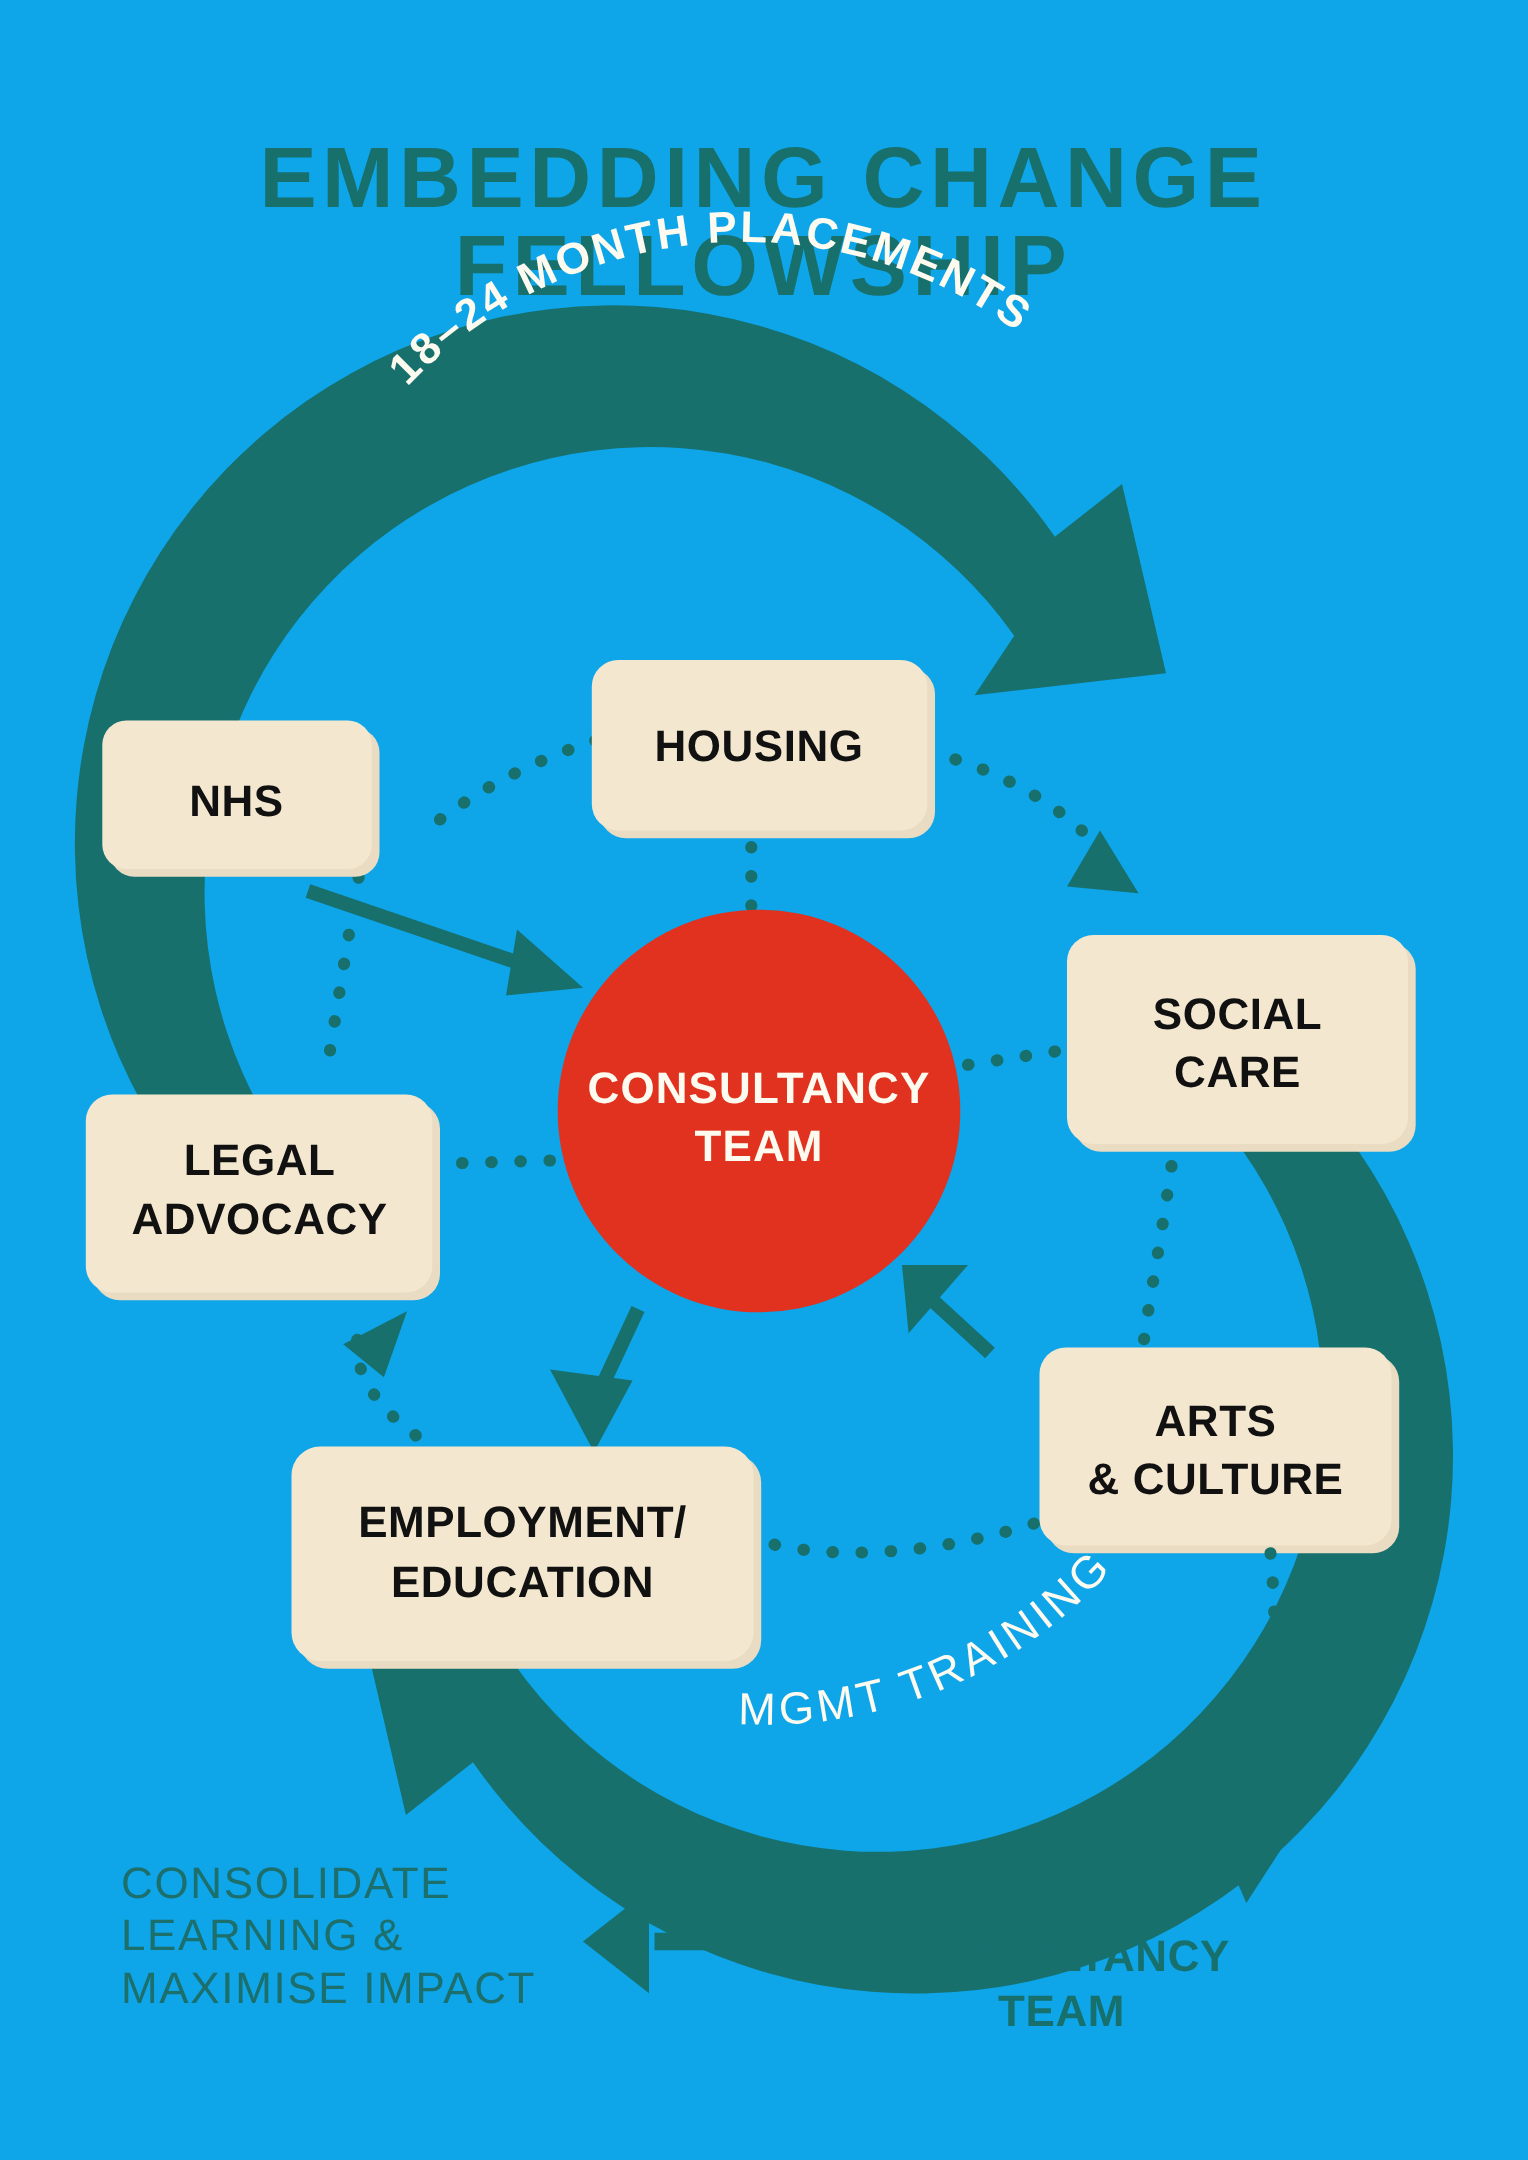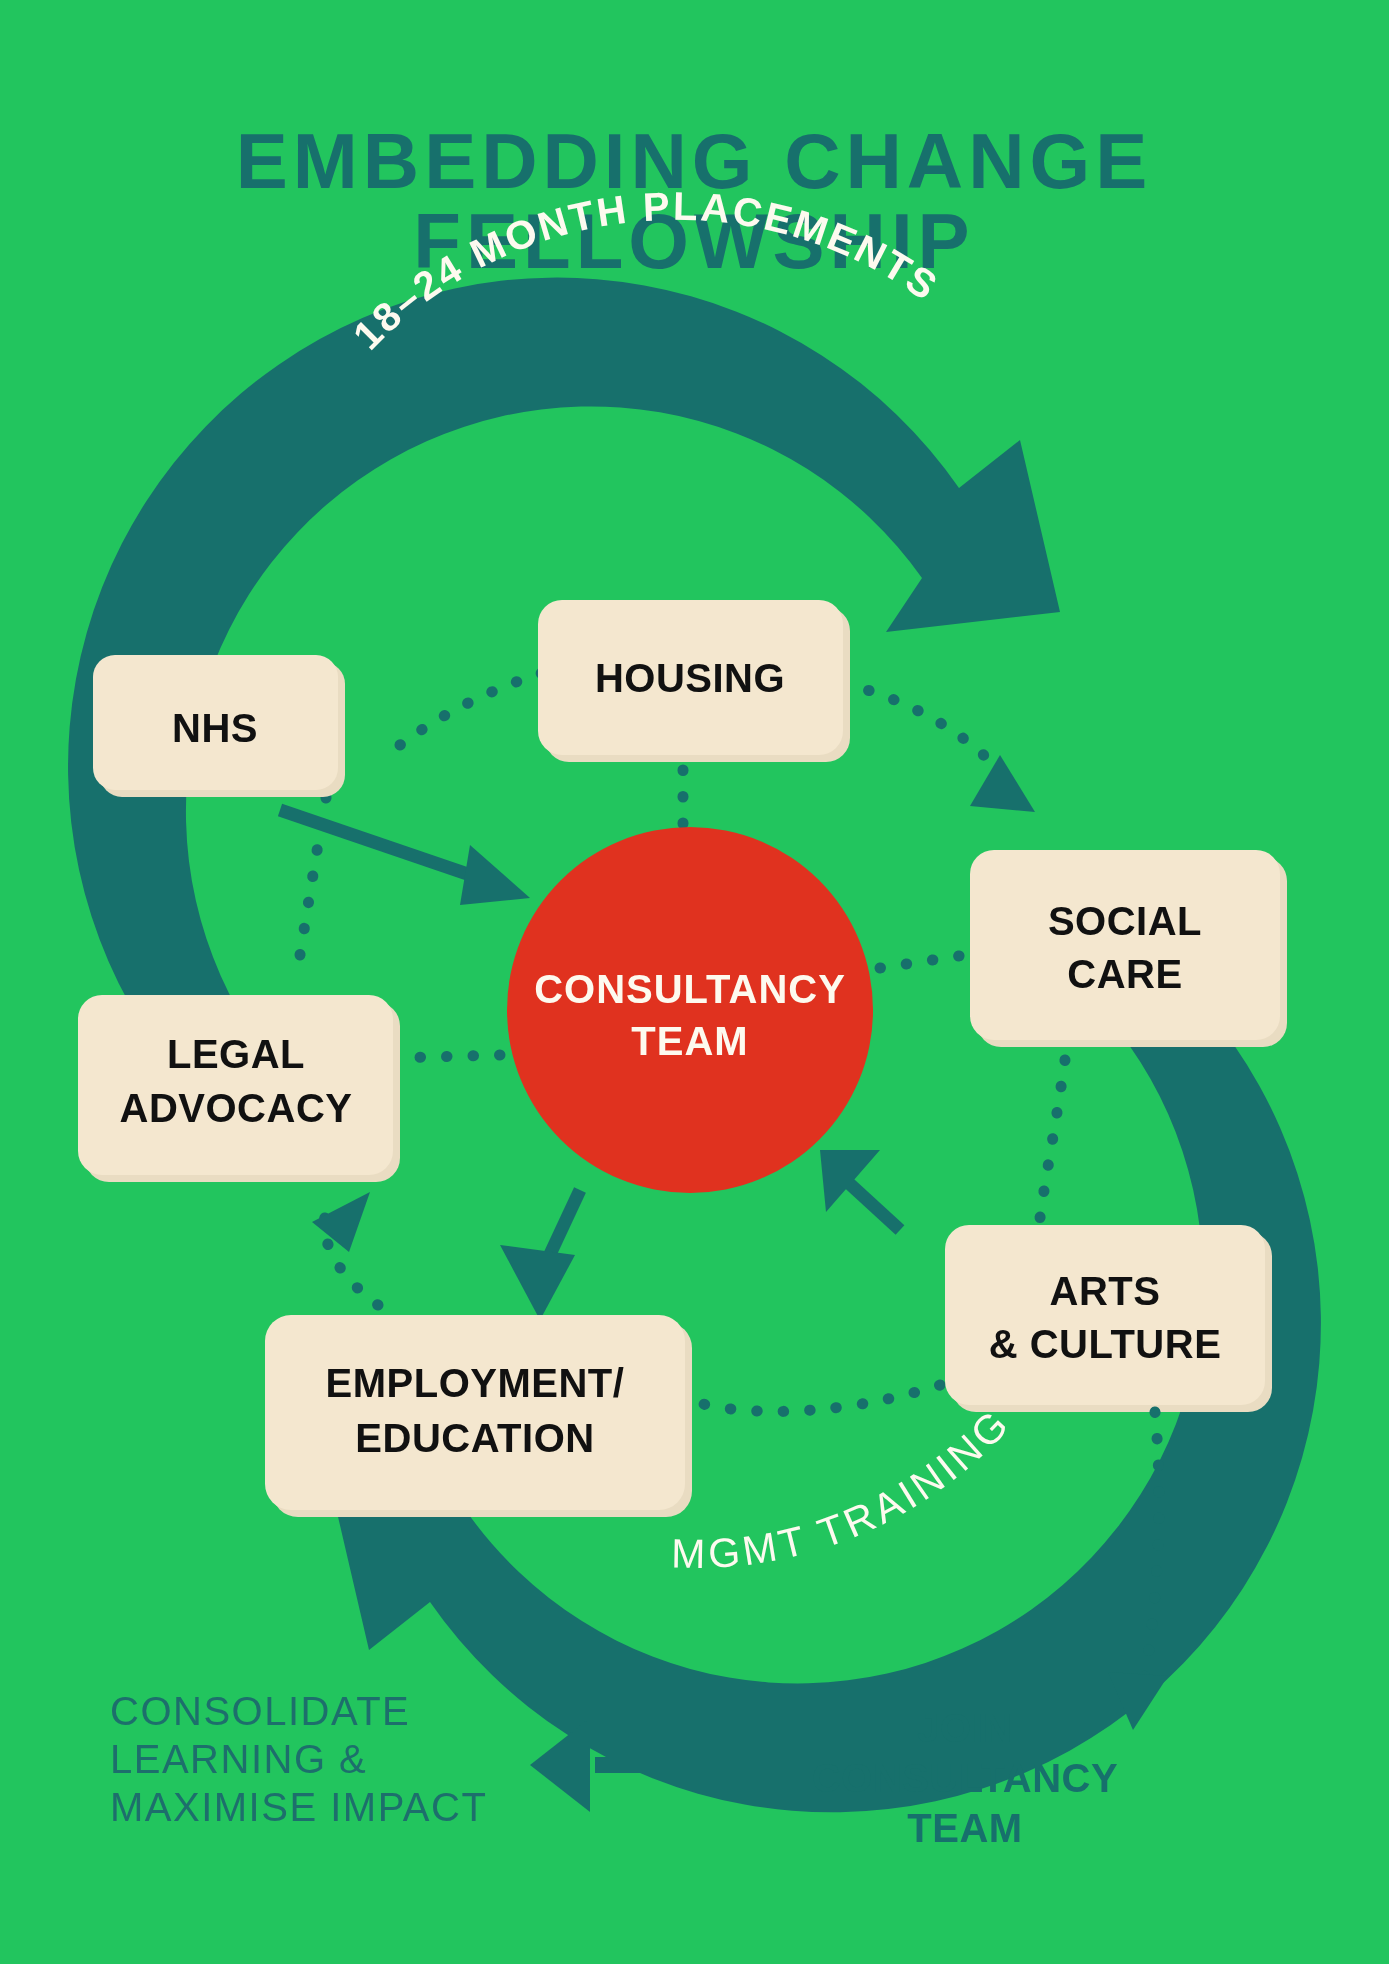--- a/index.html
+++ b/index.html
@@ -10,21 +10,21 @@
   body {
     width: 1389px;
     height: 1964px;
     overflow: hidden;
     font-family: "Liberation Sans", sans-serif;
     position: relative;
   }
   #poster {
     position: absolute;
     inset: 0;
-    background: #22c55e;
+    background: #0ea5e9;
   }
   svg.stage {
     position: absolute;
     top: 0; left: 0;
     width: 1389px;
     height: 1964px;
     display: block;
   }
   .title-line {
     font-family: "Liberation Sans", sans-serif;

